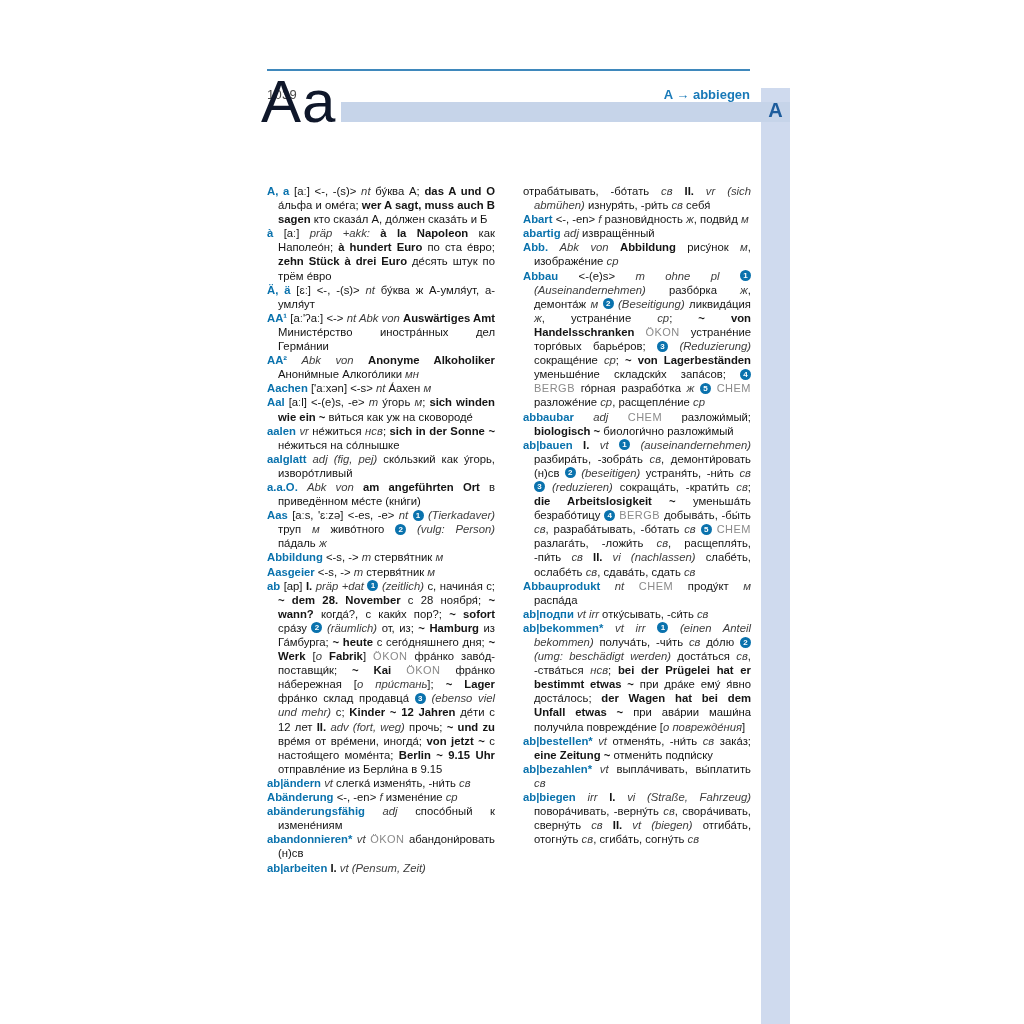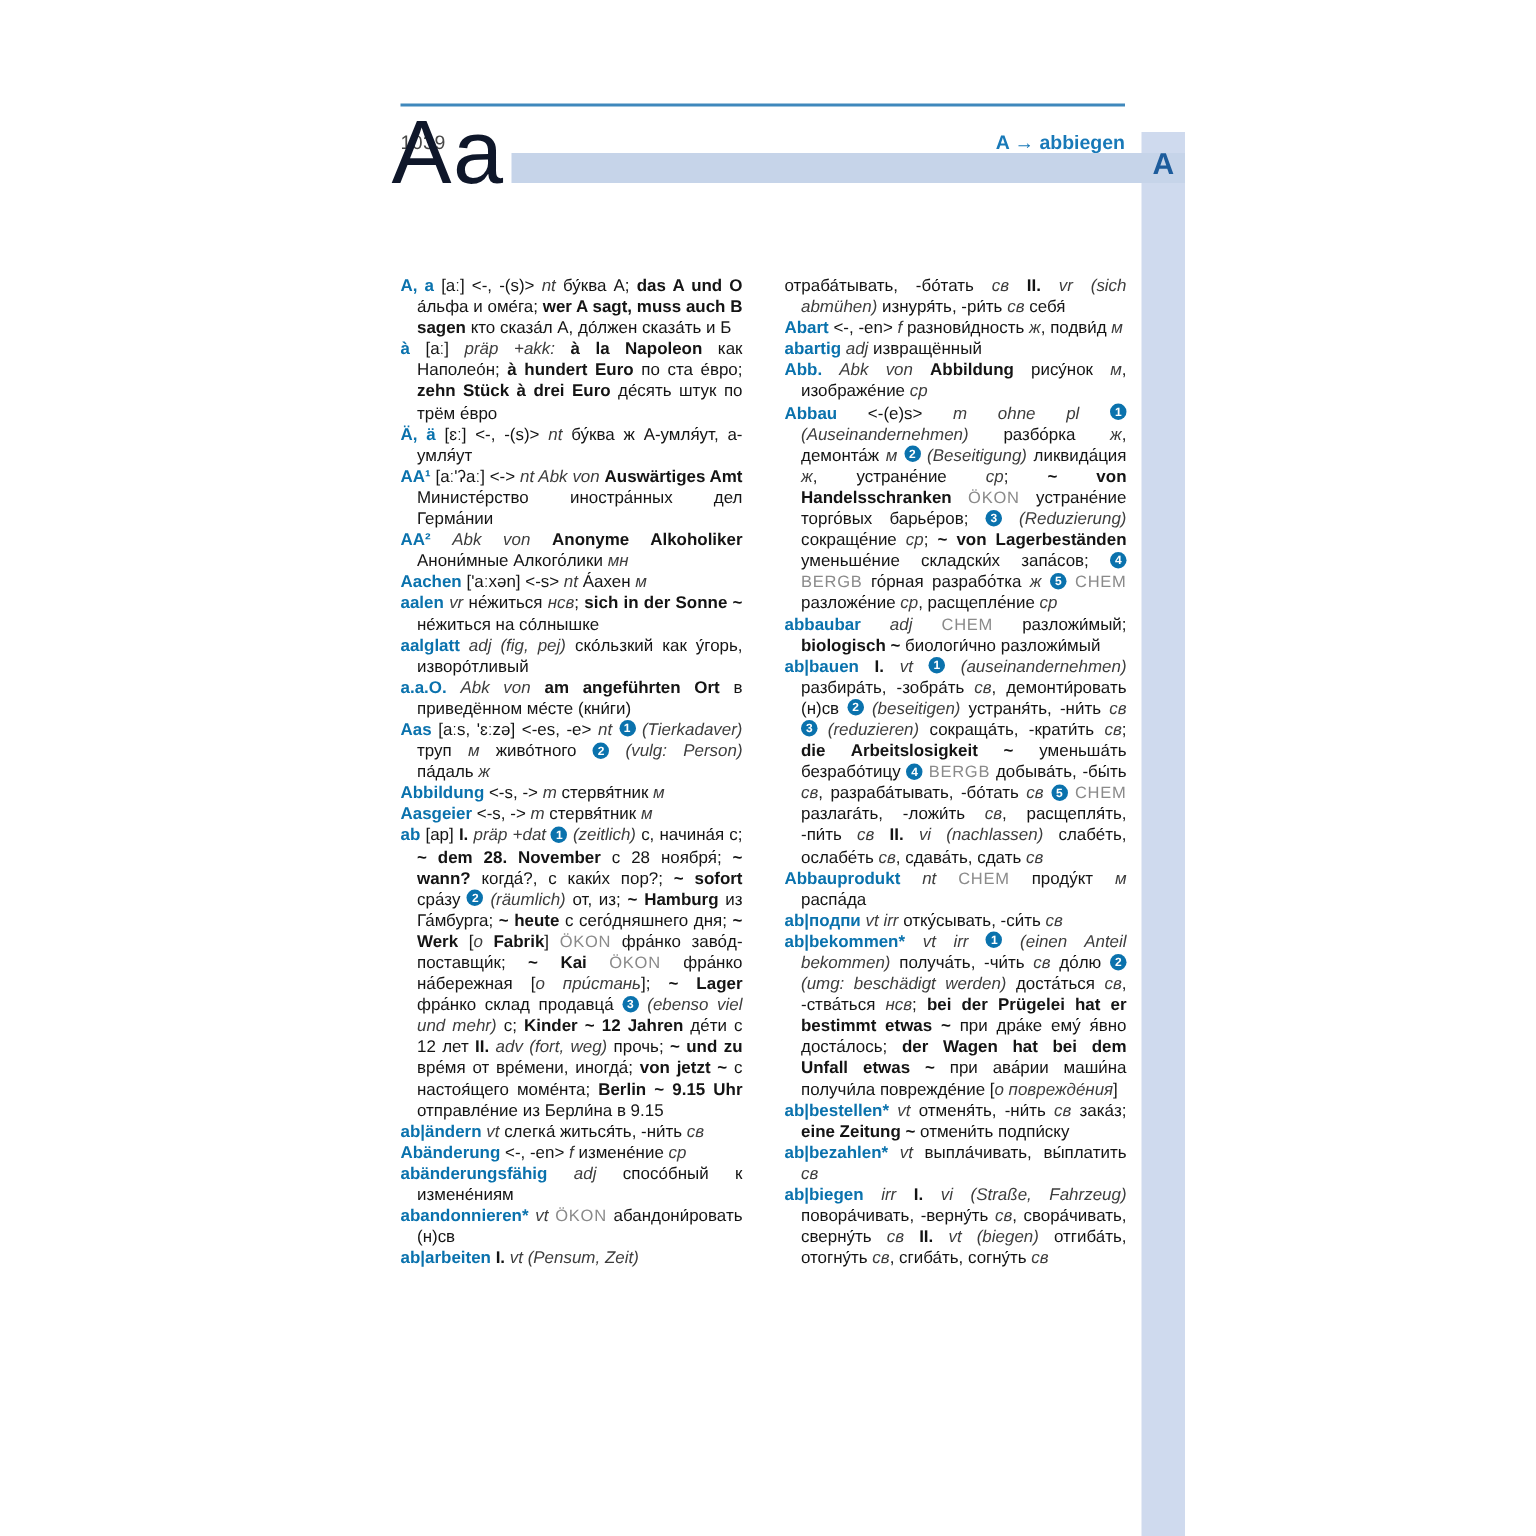--- a/index.html
+++ b/index.html
@@ -94,28 +94,29 @@
 
   <div class="big-letter">Aa</div>
 
   <div class="col col-left">
       <p class="entry"><span class="hw">A, a</span><span> [aː] &lt;-, -(s)&gt; </span><span class="i">nt</span><span> бу́ква A; </span><span class="b">das A und O</span><span> а́льфа и оме́га; </span><span class="b">wer A sagt, muss auch B sagen</span><span> кто сказа́л A, до́лжен сказа́ть и Б</span></p>
       <p class="entry"><span class="hw">à</span><span> [aː] </span><span class="i">präp +akk:</span><span> </span><span class="b">à la Napoleon</span><span> как Наполео́н; </span><span class="b">à hundert Euro</span><span> по ста е́вро; </span><span class="b">zehn Stück à drei Euro</span><span> де́сять штук по трём е́вро</span></p>
       <p class="entry"><span class="hw">Ä, ä</span><span> [ɛː] &lt;-, -(s)&gt; </span><span class="i">nt</span><span> бу́ква ж A-умля́ут, а-умля́ут</span></p>
       <p class="entry"><span class="hw">AA¹</span><span> [aː'ʔaː] &lt;-&gt; </span><span class="i">nt Abk von</span><span> </span><span class="b">Auswärtiges Amt</span><span> Министе́рство иностра́нных дел Герма́нии</span></p>
       <p class="entry"><span class="hw">AA²</span><span> </span><span class="i">Abk von</span><span> </span><span class="b">Anonyme Alkoholiker</span><span> Анони́мные Алкого́лики </span><span class="i">мн</span></p>
       <p class="entry"><span class="hw">Aachen</span><span> ['aːxən] &lt;-s&gt; </span><span class="i">nt</span><span> А́ахен </span><span class="i">м</span></p>
+      <p class="entry"><span class="hw">Aal</span><span> [aːl] &lt;-(e)s, -e&gt; </span><span class="i">m</span><span> у́горь </span><span class="i">м</span><span>; </span><span class="b">sich winden wie ein ~</span><span> ви́ться как уж на сковороде́</span></p>
       <p class="entry"><span class="hw">aalen</span><span> </span><span class="i">vr</span><span> не́житься </span><span class="i">нсв</span><span>; </span><span class="b">sich in der Sonne ~</span><span> не́житься на со́лнышке</span></p>
       <p class="entry"><span class="hw">aalglatt</span><span> </span><span class="i">adj (fig, pej)</span><span> ско́льзкий как у́горь, изворо́тливый</span></p>
       <p class="entry"><span class="hw">a.a.O.</span><span> </span><span class="i">Abk von</span><span> </span><span class="b">am angeführten Ort</span><span> в приведённом ме́сте (кни́ги)</span></p>
       <p class="entry"><span class="hw">Aas</span><span> [aːs, 'ɛːzə] &lt;-es, -e&gt; </span><span class="i">nt</span><span> </span><span class="num">1</span><span> </span><span class="i">(Tierkadaver)</span><span> труп </span><span class="i">м</span><span> живо́тного </span><span class="num">2</span><span> </span><span class="i">(vulg: Person)</span><span> па́даль </span><span class="i">ж</span></p>
       <p class="entry"><span class="hw">Abbildung</span><span> &lt;-s, -&gt; </span><span class="i">m</span><span> стервя́тник </span><span class="i">м</span></p>
       <p class="entry"><span class="hw">Aasgeier</span><span> &lt;-s, -&gt; </span><span class="i">m</span><span> стервя́тник </span><span class="i">м</span></p>
       <p class="entry"><span class="hw">ab</span><span> [ap] </span><span class="b">I.</span><span> </span><span class="i">präp +dat</span><span> </span><span class="num">1</span><span> </span><span class="i">(zeitlich)</span><span> с, начина́я с; </span><span class="b">~ dem 28. November</span><span> с 28 ноября́; </span><span class="b">~ wann?</span><span> когда́?, с каки́х пор?; </span><span class="b">~ sofort</span><span> сра́зу </span><span class="num">2</span><span> </span><span class="i">(räumlich)</span><span> от, из; </span><span class="b">~ Hamburg</span><span> из Га́мбурга; </span><span class="b">~ heute</span><span> с сего́дняшнего дня; </span><span class="b">~ Werk</span><span> [</span><span class="i">o</span><span> </span><span class="b">Fabrik</span><span>] </span><span class="sc">ÖKON</span><span> фра́нко заво́д-поставщи́к; </span><span class="b">~ Kai</span><span> </span><span class="sc">ÖKON</span><span> фра́нко на́бережная [</span><span class="i">о при́стань</span><span>]; </span><span class="b">~ Lager</span><span> фра́нко склад продавца́ </span><span class="num">3</span><span> </span><span class="i">(ebenso viel und mehr)</span><span> с; </span><span class="b">Kinder ~ 12 Jahren</span><span> де́ти с 12 лет </span><span class="b">II.</span><span> </span><span class="i">adv (fort, weg)</span><span> прочь; </span><span class="b">~ und zu</span><span> вре́мя от вре́мени, иногда́; </span><span class="b">von jetzt ~</span><span> с настоя́щего моме́нта; </span><span class="b">Berlin ~ 9.15 Uhr</span><span> отправле́ние из Берли́на в 9.15</span></p>
-      <p class="entry"><span class="hw">ab|ändern</span><span> </span><span class="i">vt</span><span> слегка́ житься́ть, -ни́ть </span><span class="i">св</span></p>
+      <p class="entry"><span class="hw">ab|ändern</span><span> </span><span class="i">vt</span><span> слегка́ изменя́ть, -ни́ть </span><span class="i">св</span></p>
       <p class="entry"><span class="hw">Abänderung</span><span> &lt;-, -en&gt; </span><span class="i">f</span><span> измене́ние </span><span class="i">ср</span></p>
       <p class="entry"><span class="hw">abänderungsfähig</span><span> </span><span class="i">adj</span><span> спосо́бный к измене́ниям</span></p>
       <p class="entry"><span class="hw">abandonnieren*</span><span> </span><span class="i">vt</span><span> </span><span class="sc">ÖKON</span><span> абандони́ровать (н)св</span></p>
       <p class="entry"><span class="hw">ab|arbeiten</span><span> </span><span class="b">I.</span><span> </span><span class="i">vt (Pensum, Zeit)</span></p>
     </div>
   <div class="col col-right">
       <p class="entry"><span>отраба́тывать, -бо́тать </span><span class="i">св</span><span> </span><span class="b">II.</span><span> </span><span class="i">vr (sich abmühen)</span><span> изнуря́ть, -ри́ть </span><span class="i">св</span><span> себя́</span></p>
       <p class="entry"><span class="hw">Abart</span><span> &lt;-, -en&gt; </span><span class="i">f</span><span> разнови́дность </span><span class="i">ж</span><span>, подви́д </span><span class="i">м</span></p>
       <p class="entry"><span class="hw">abartig</span><span> </span><span class="i">adj</span><span> извращённый</span></p>
       <p class="entry"><span class="hw">Abb.</span><span> </span><span class="i">Abk von</span><span> </span><span class="b">Abbildung</span><span> рису́нок </span><span class="i">м</span><span>, изображе́ние </span><span class="i">ср</span></p>

